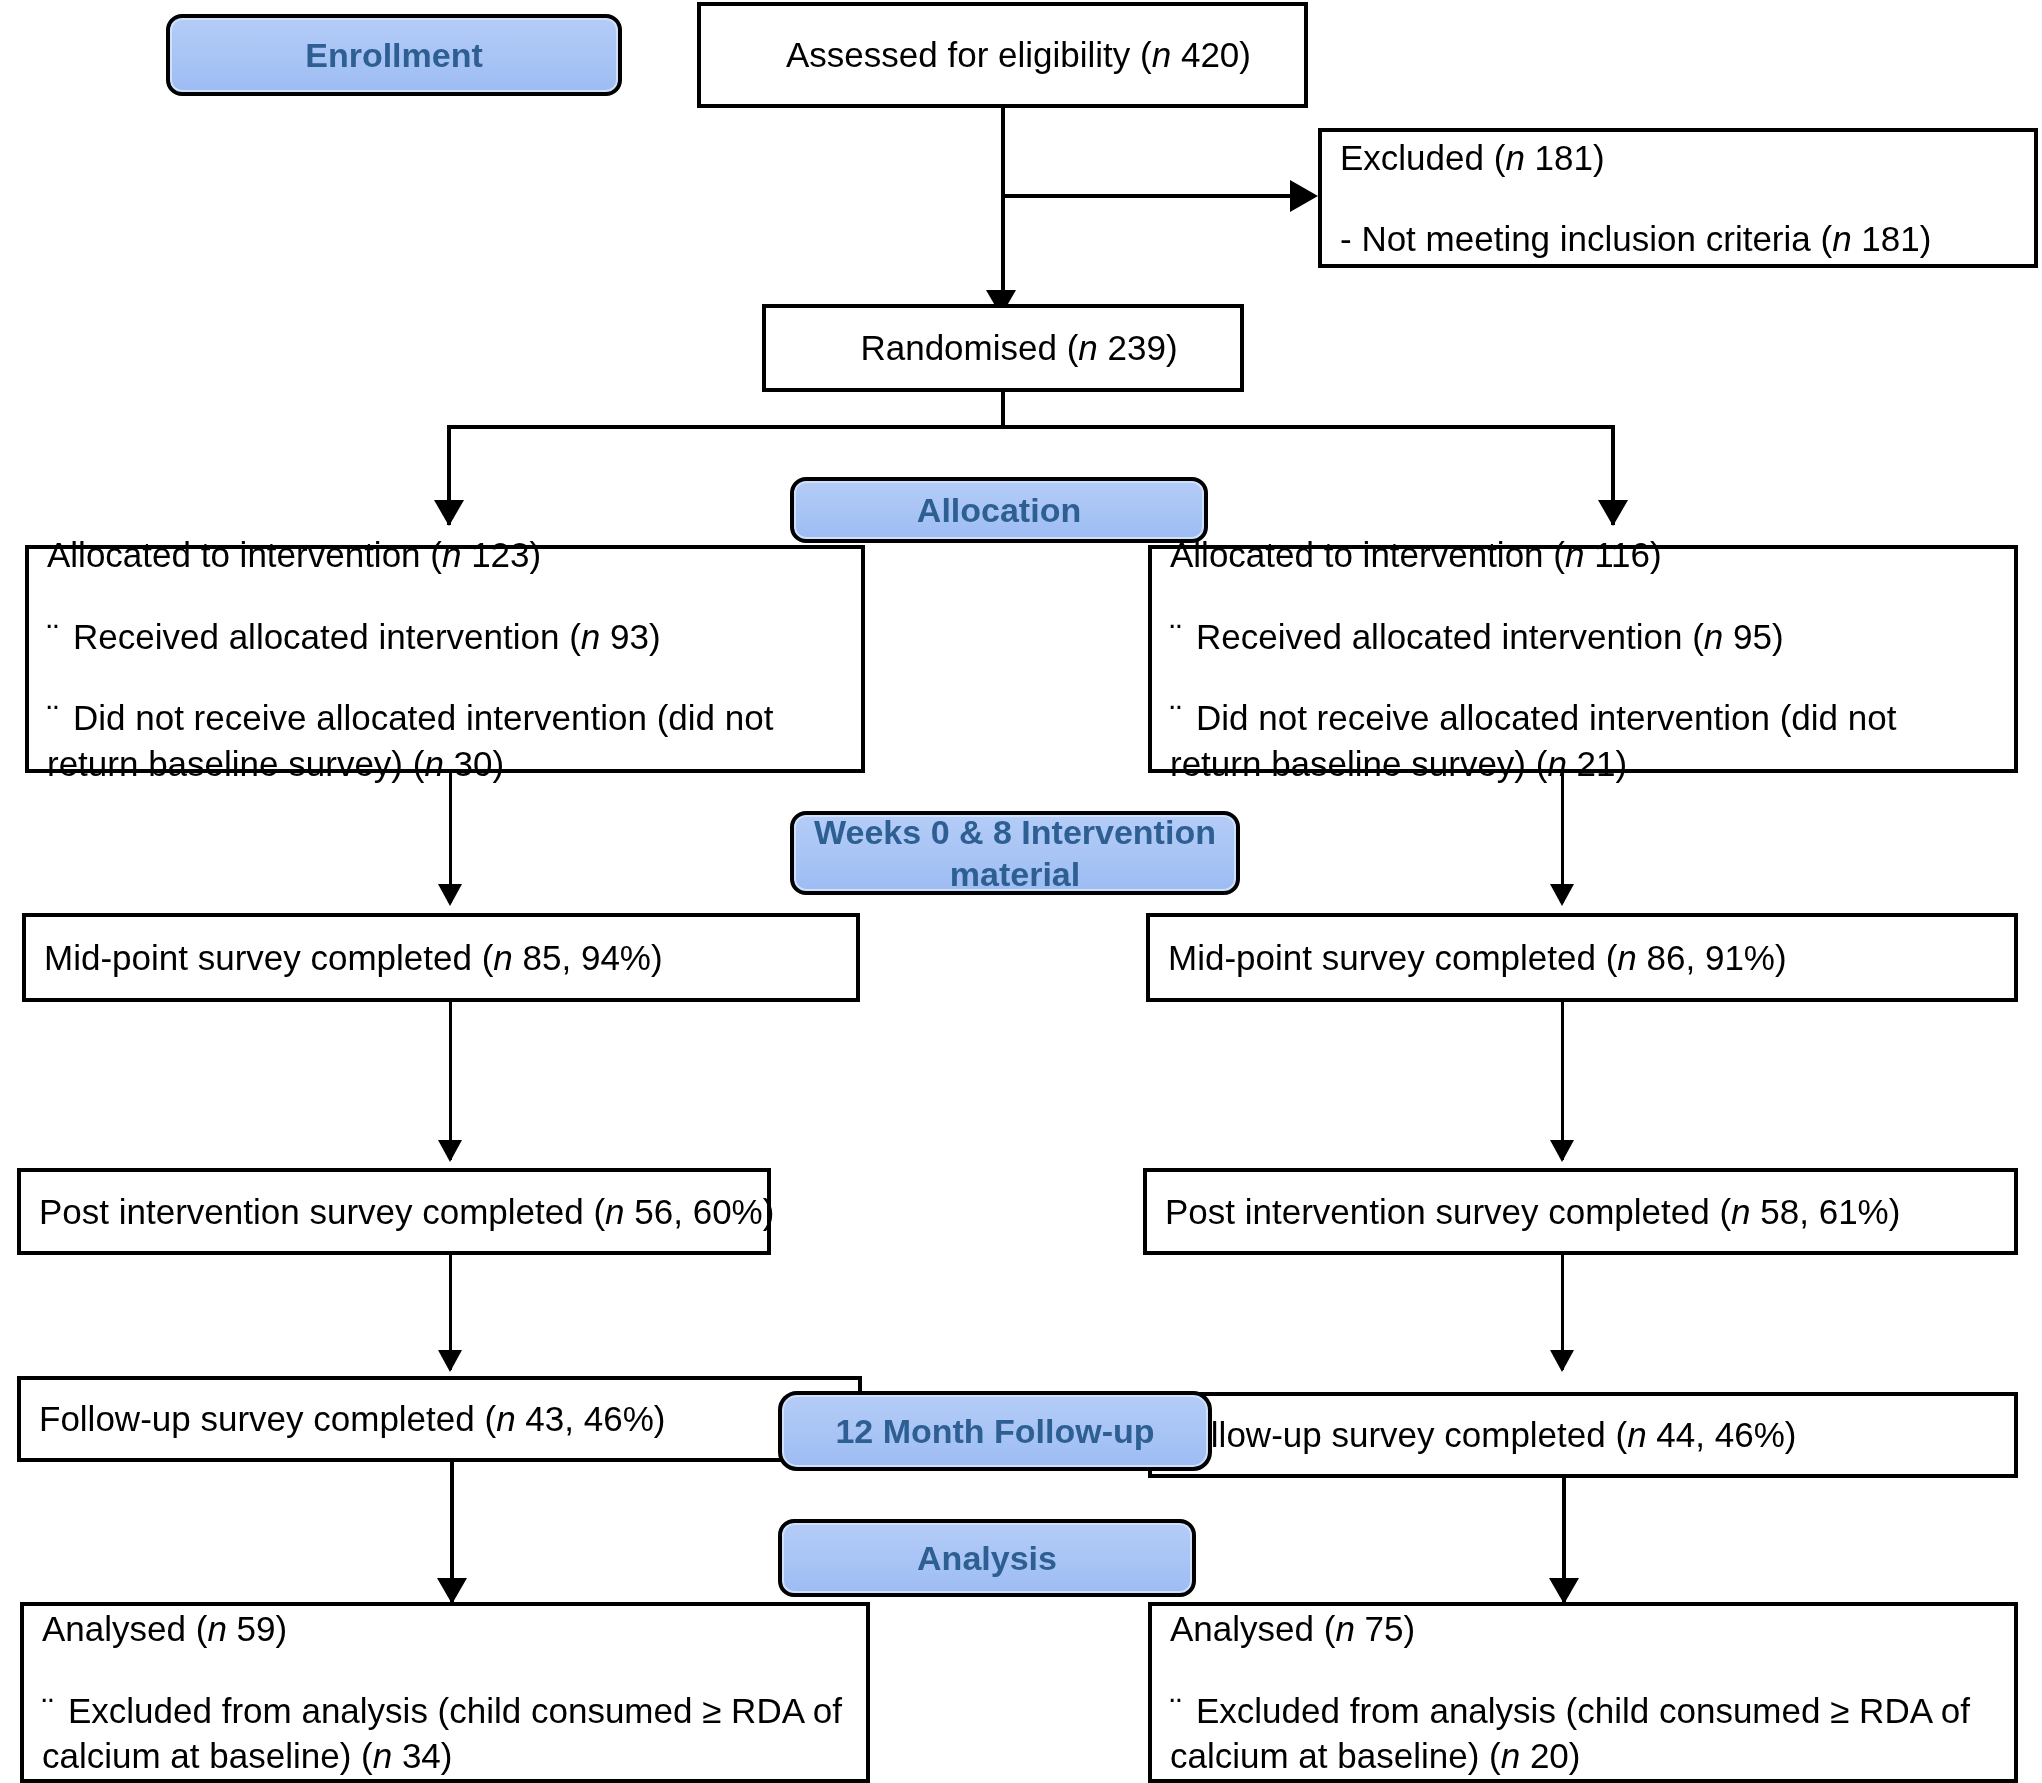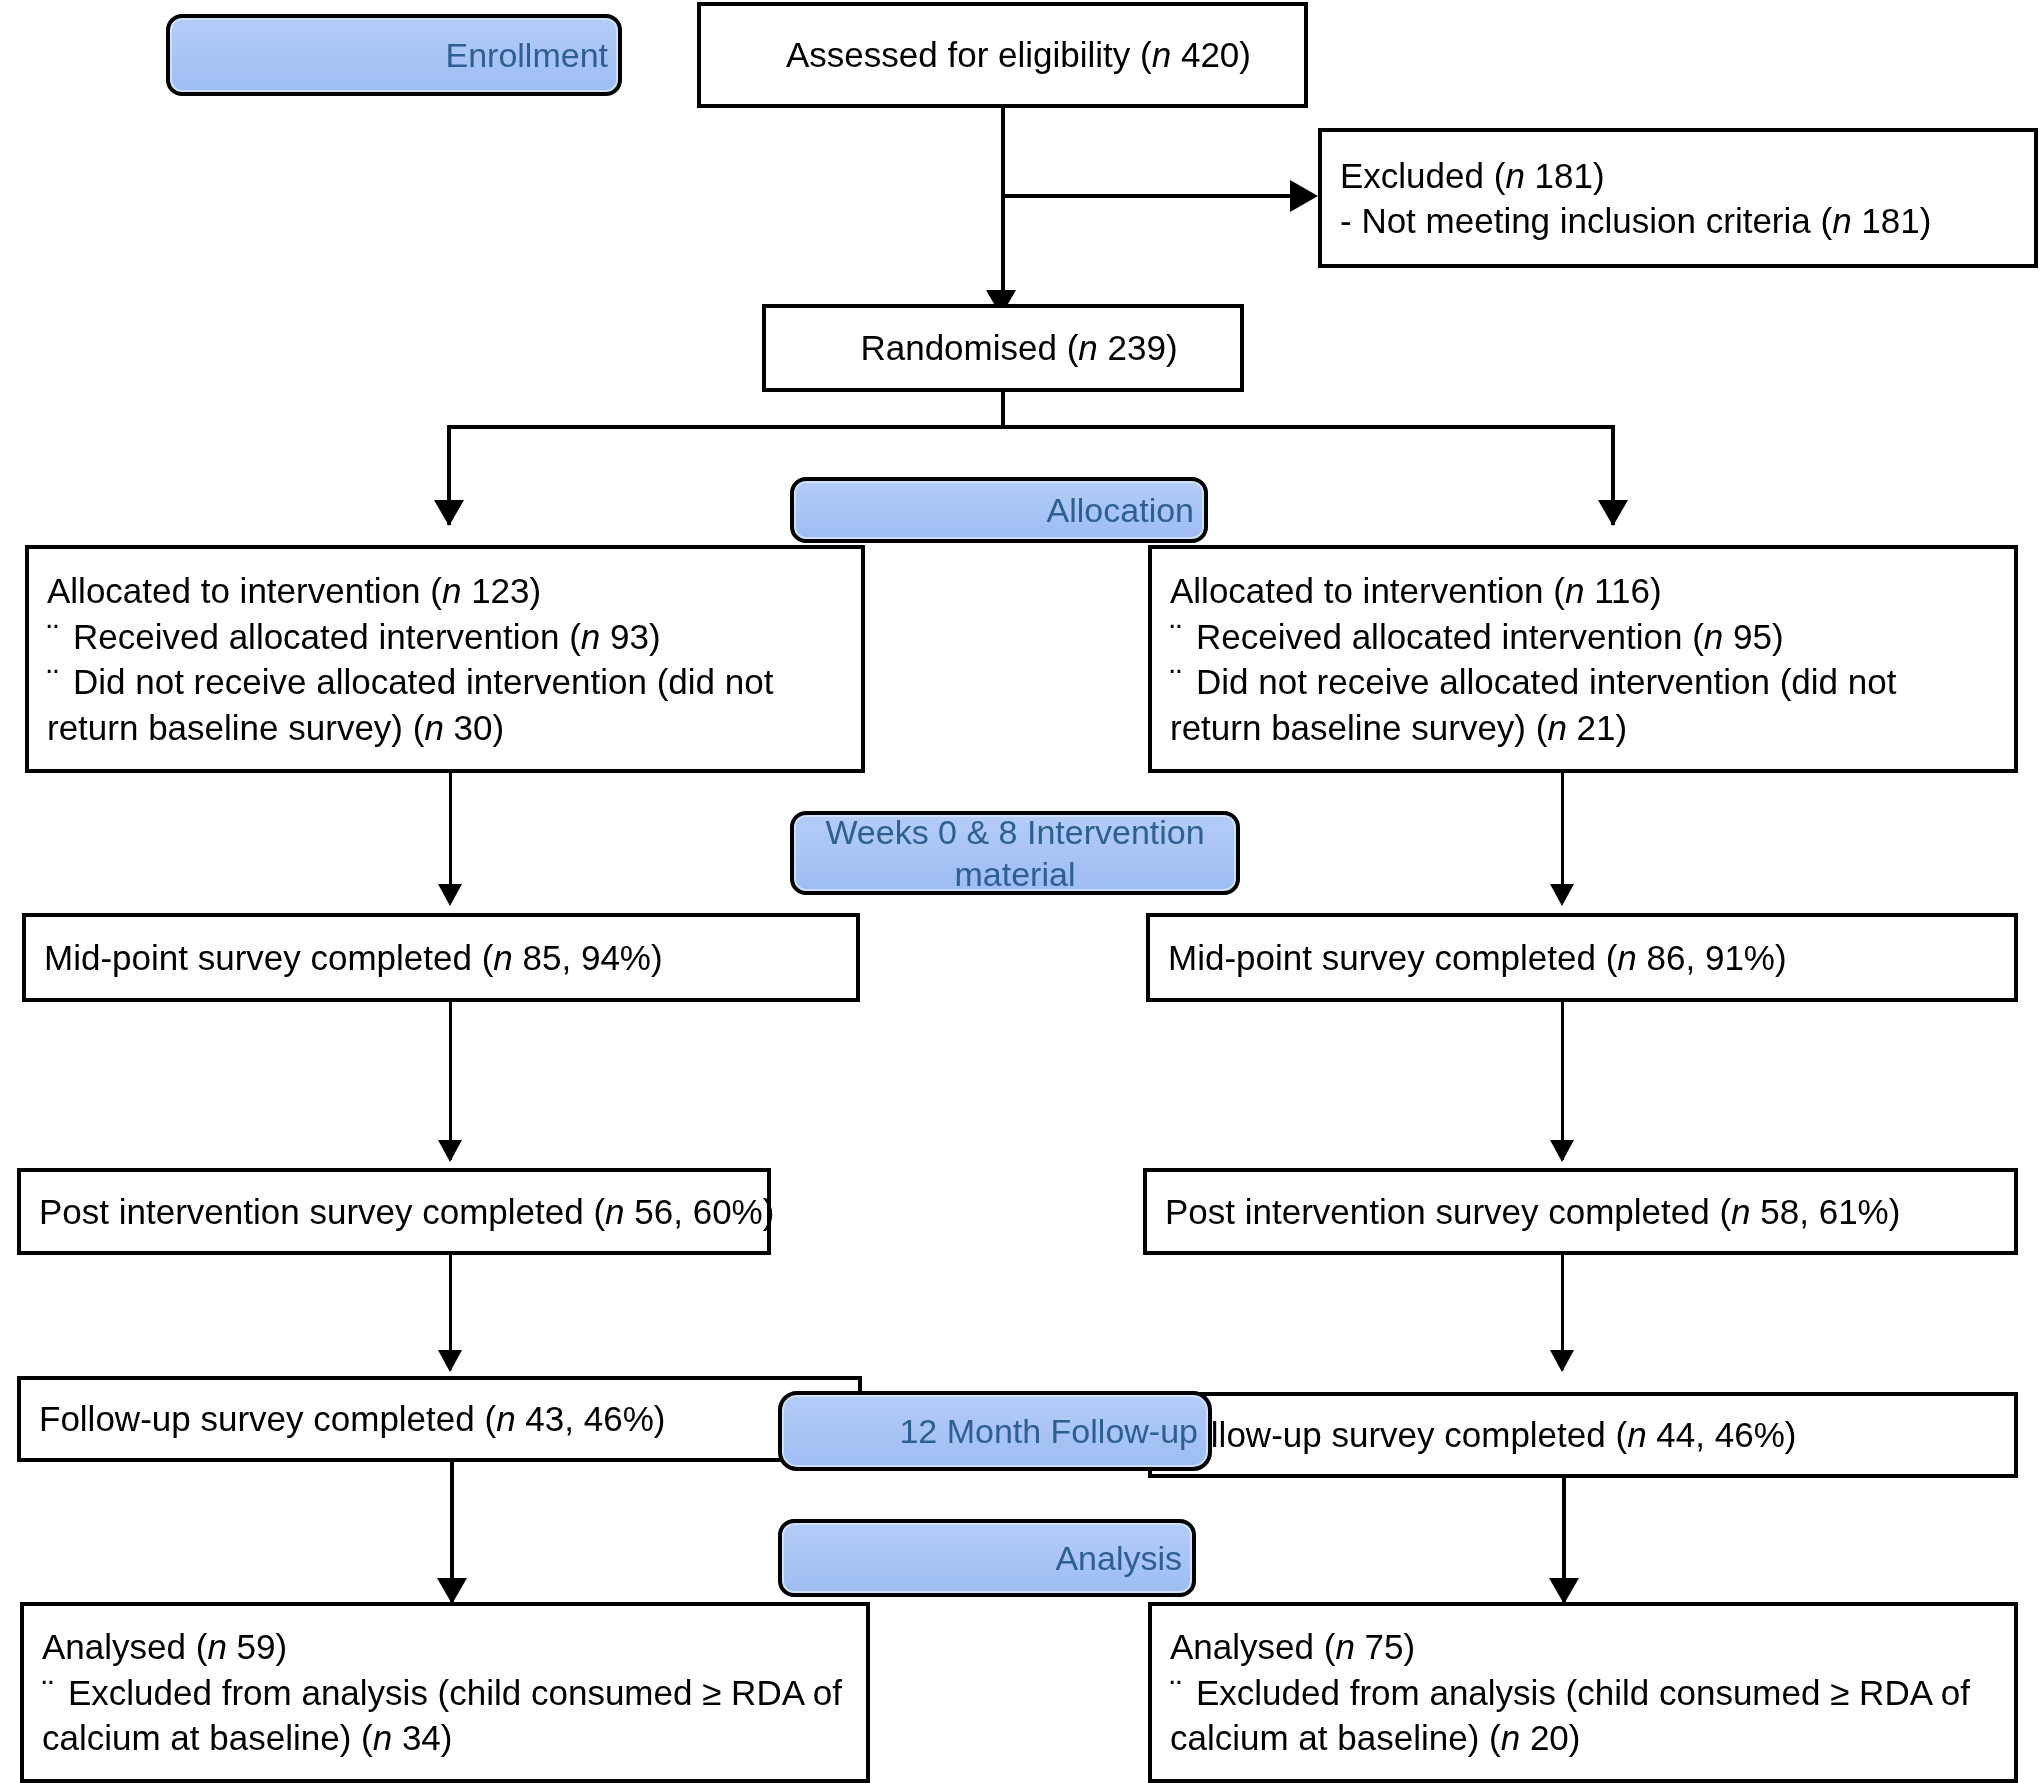--- a/index.html
+++ b/index.html
@@ -32,20 +32,21 @@
     z-index: 5;
   }
   .box .line {
     font-size: 35px;
     line-height: 1.30;
     white-space: nowrap;
     color: #000000;
   }
   .box.pad {
     padding: 15px 18px;
+    gap: 36px;
   }
   .box.center {
     align-items: center;
     justify-content: center;
   }
   .box.center .line {
     text-align: center;
     margin-left: 32px;
   }
   .box .wrapline {
@@ -65,27 +66,28 @@
   
   .badge {
     position: absolute;
     box-sizing: border-box;
     background: linear-gradient(180deg, #b4ccf7 0%, #a8c4f5 55%, #9dbcf3 100%);
     border: 4px solid #000000;
     border-radius: 16px;
     box-shadow: inset 0 0 0 2px #cfe0fb;
     display: flex;
     align-items: center;
-    justify-content: flex-end;
+    justify-content: center;
     text-align: center;
     color: #2e5f92;
     font-size: 34px;
     line-height: 1.25;
     z-index: 20;
     padding: 2px 10px;
+    font-weight: bold;
   }
 
   
   .vline {
     position: absolute;
     background: #000000;
     z-index: 2;
   }
   .hline {
     position: absolute;

